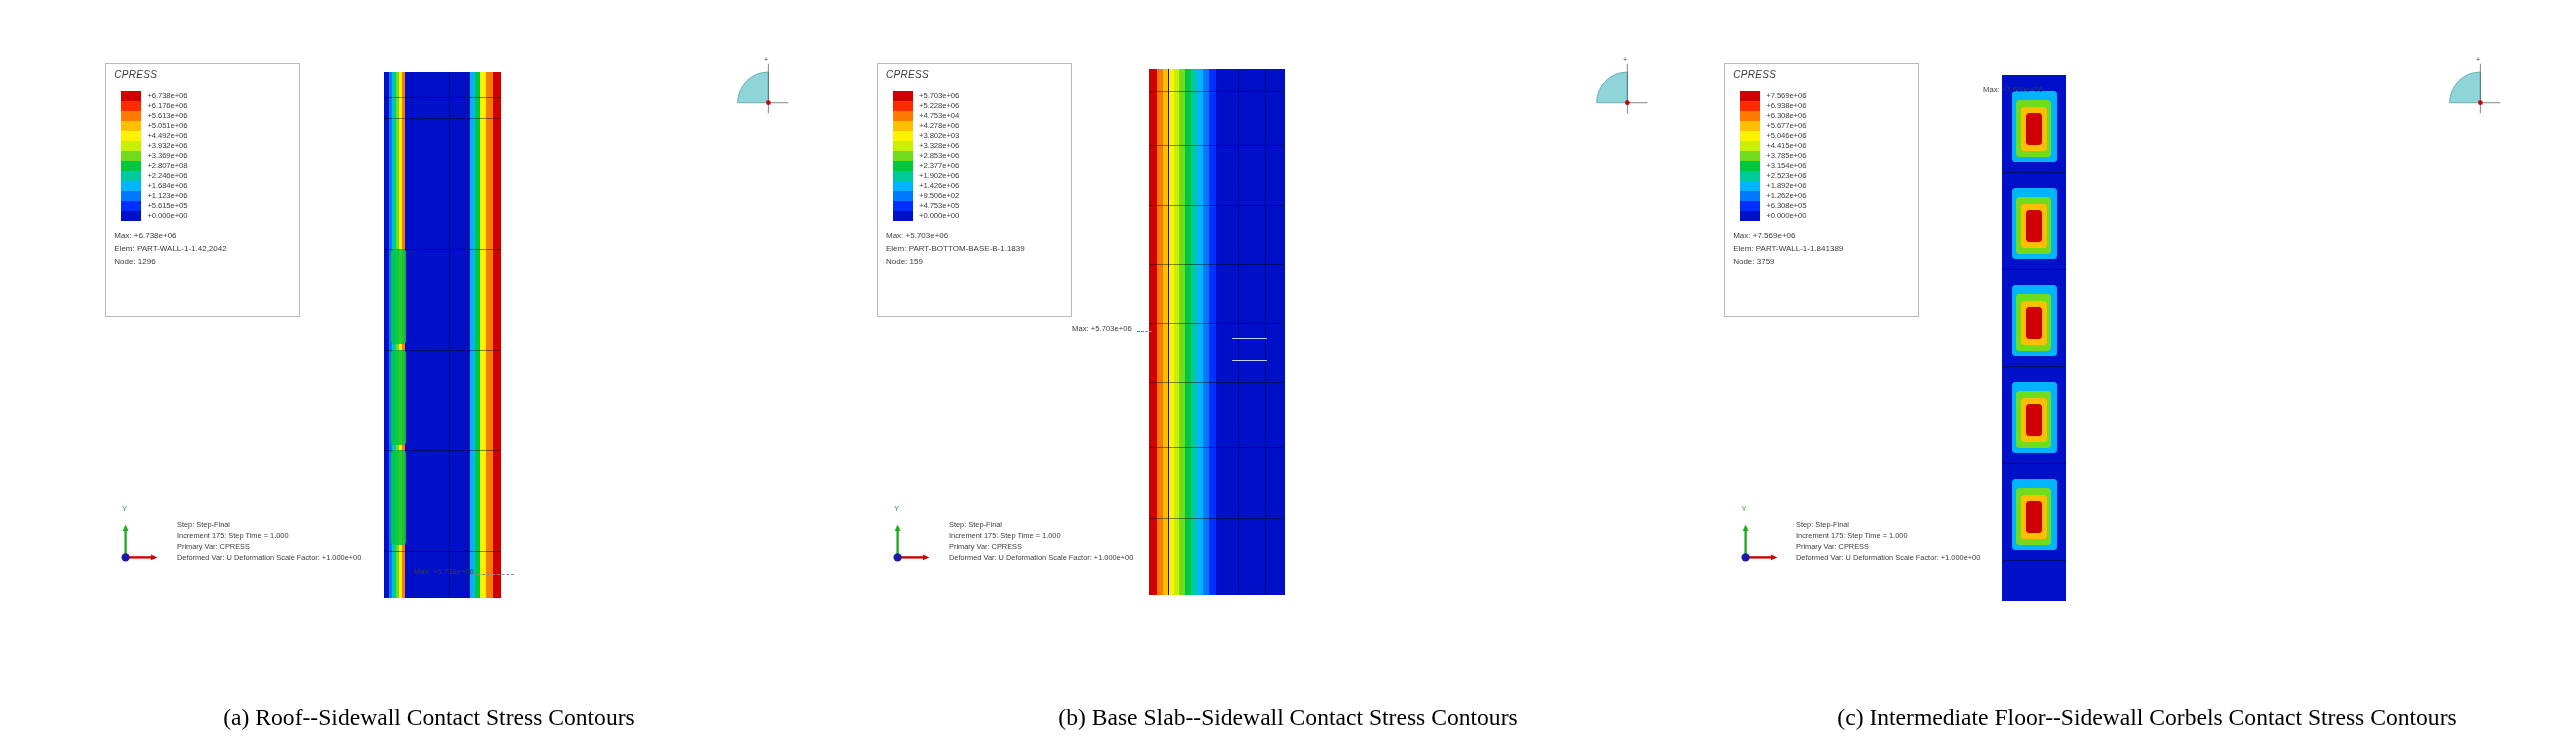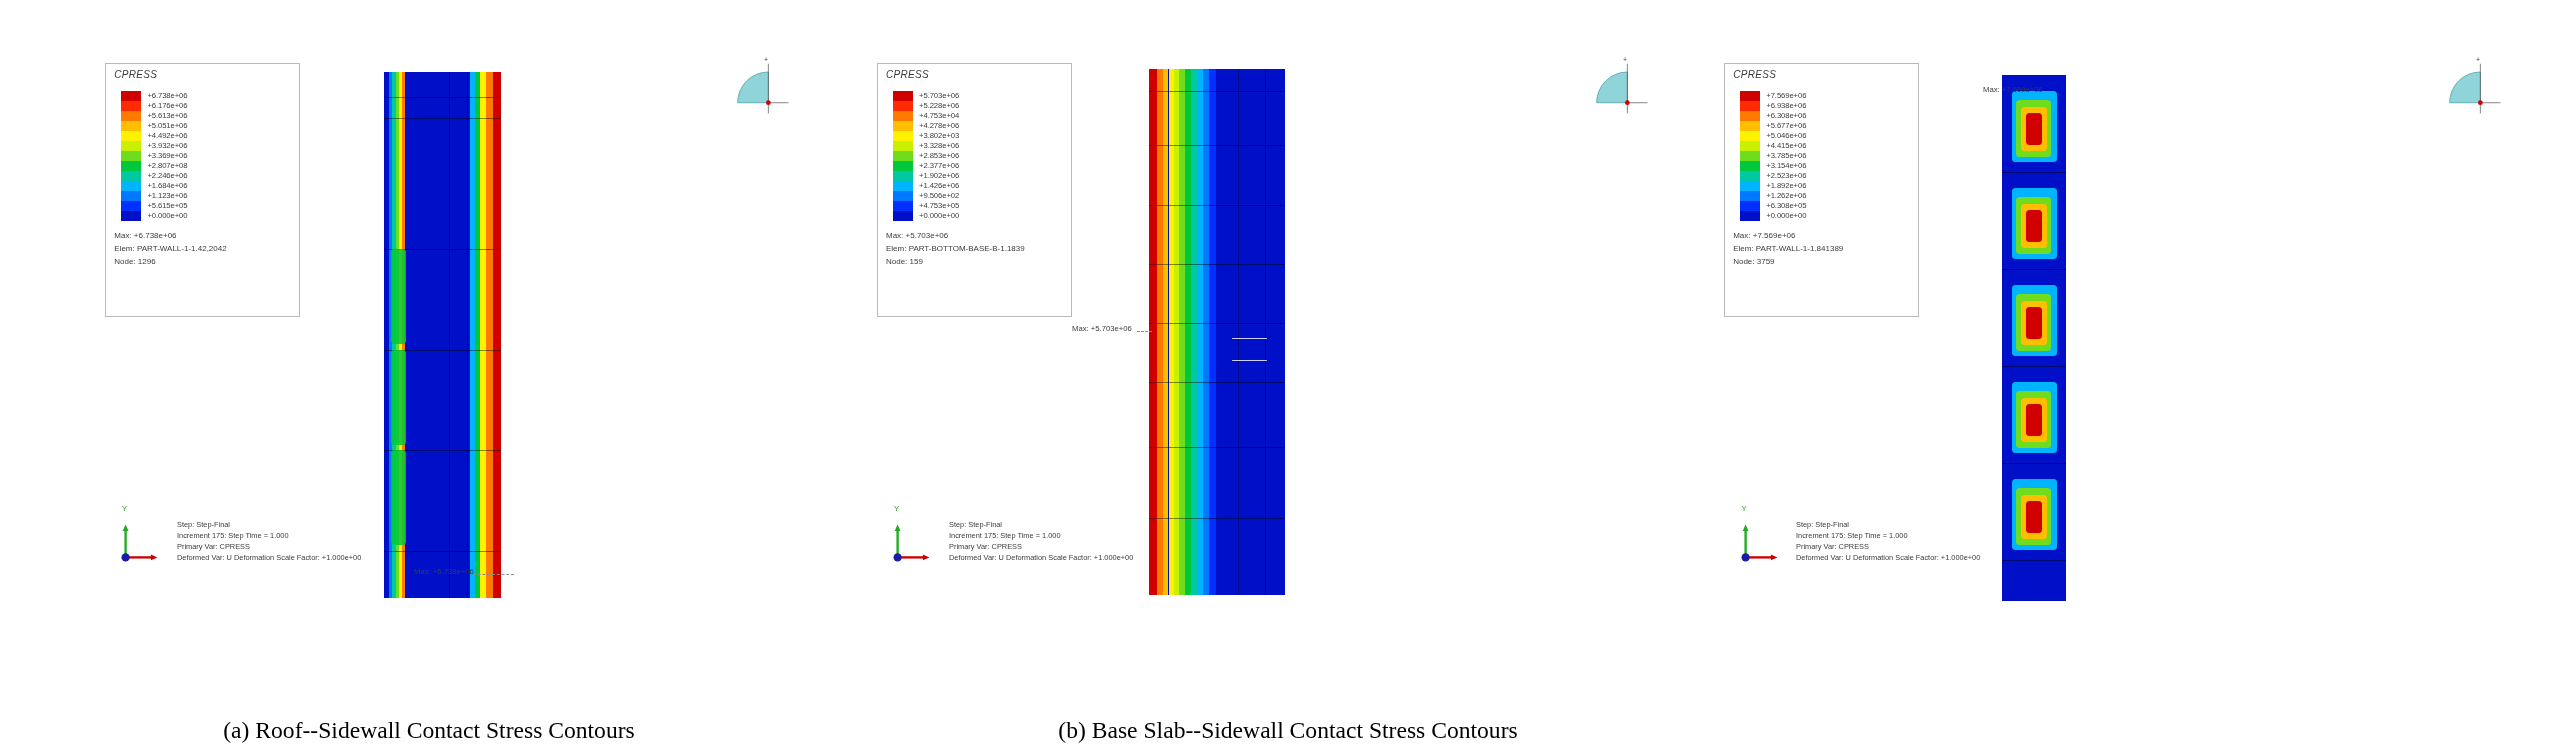--- a/index.html
+++ b/index.html
@@ -154,21 +154,21 @@
     font-size: 7.4px;
     color: #3b3b3b;
     line-height: 1.5;
     white-space: nowrap;
   }
   
   .caption {
     position: absolute;
     left: 0;
     right: 0;
-    bottom: 5px;
+    bottom: 18px;
     text-align: center;
     font-size: 23.6px;
     line-height: 1.35;
     color: #000;
     font-family: "Liberation Serif", serif;
   }
   .cap-a { padding: 0 23.6px; }
 </style>
 </head>
 <body>
@@ -557,16 +557,17 @@
       </div>
 
       <div class="axis-text" style="left:78px; top:495px;">
         <div>Step: Step-Final</div>
         <div>Increment   175: Step Time =    1.000</div>
         <div>Primary Var: CPRESS</div>
         <div>Deformed Var: U   Deformation Scale Factor: +1.000e+00</div>
       </div>
     </div>
 
+    <div class="caption" style="padding:0 95px;">(c) Intermediate Floor--Sidewall Corbels Contact Stress Contours</div>
   </div>
 
 </div>
 
 
 </body></html>

